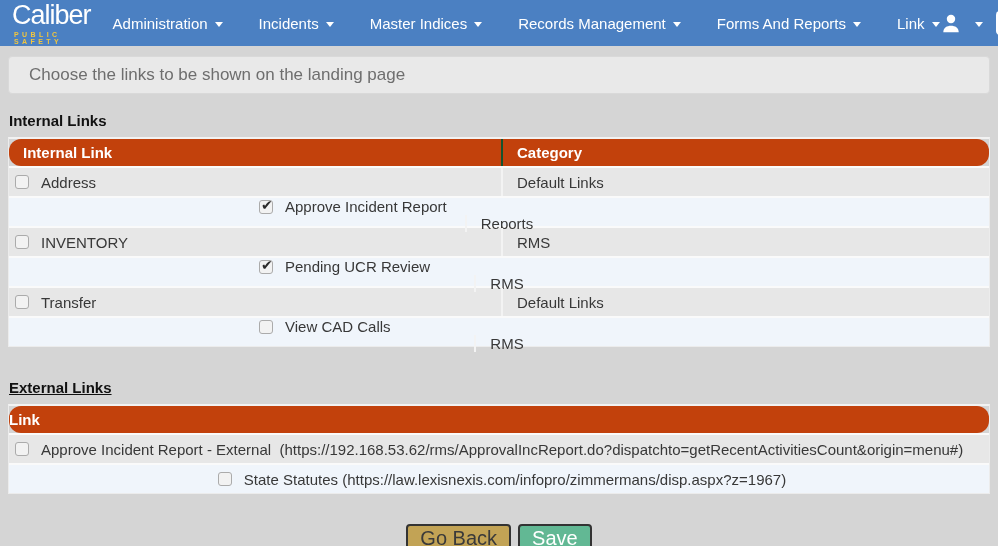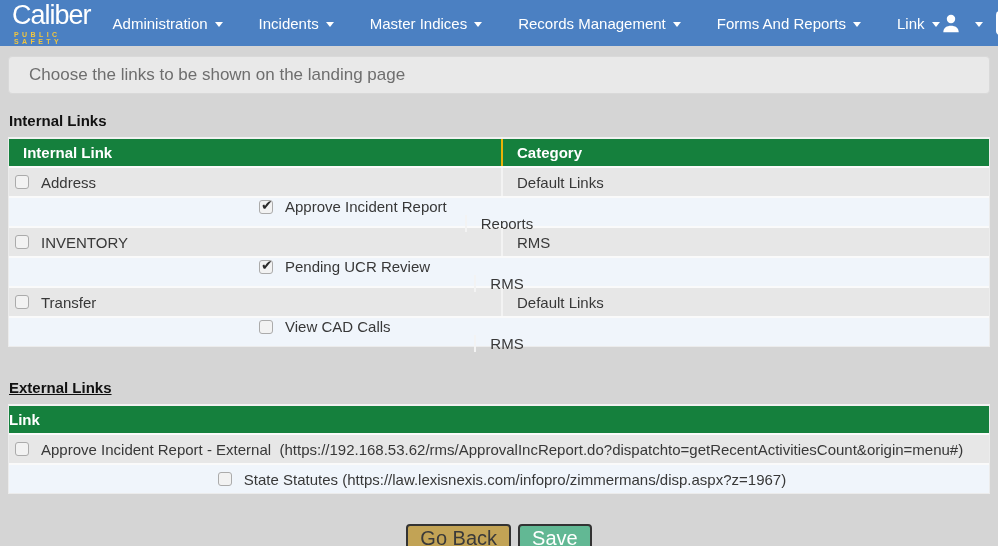--- a/index.html
+++ b/index.html
@@ -89,40 +89,41 @@
     color: #111111;
   }
   .link-table {
     margin: 0 8px;
     border-top: 2px solid #f2f2f2;
     border-left: 1px solid #ececec;
     border-right: 1px solid #ececec;
     border-bottom: 1px solid #ececec;
   }
   .t-header {
-    background: #15803d;
+    background: #c2410c;
     height: 27px;
     display: flex;
     align-items: center;
     color: #ffffff;
     font-size: 15px;
     font-weight: bold;
+    border-radius: 12px;
   }
   .t-row {
     height: 30px;
     display: flex;
     align-items: center;
     border-top: 2px solid #fafafa;
     font-size: 15px;
     color: #383838;
   }
   .t-row.odd  { background: #e7e7e7; }
   .t-row.even { background: #f0f5fb; flex-direction: column; }
   .col-link { width: 492px; display: flex; align-items: center; padding-left: 14px; height: 100%; }
-  .col-cat  { flex: 1; display: flex; align-items: center; padding-left: 14px; height: 100%; border-left: 2px solid #eab308; }
+  .col-cat  { flex: 1; display: flex; align-items: center; padding-left: 14px; height: 100%; border-left: 2px solid #14532d; }
   .col-full { flex: 1; display: flex; align-items: center; height: 100%; }
   .t-row .col-link { padding-left: 6px; text-align: center; }
   .t-row .col-full { padding-left: 6px; }
   .t-row .col-cat { border-left: 2px solid #f3f3f3; }
 
   .checkbox {
     width: 14px; height: 14px;
     background: #f2f2f2;
     border: 1px solid #ababab;
     border-radius: 3px;

